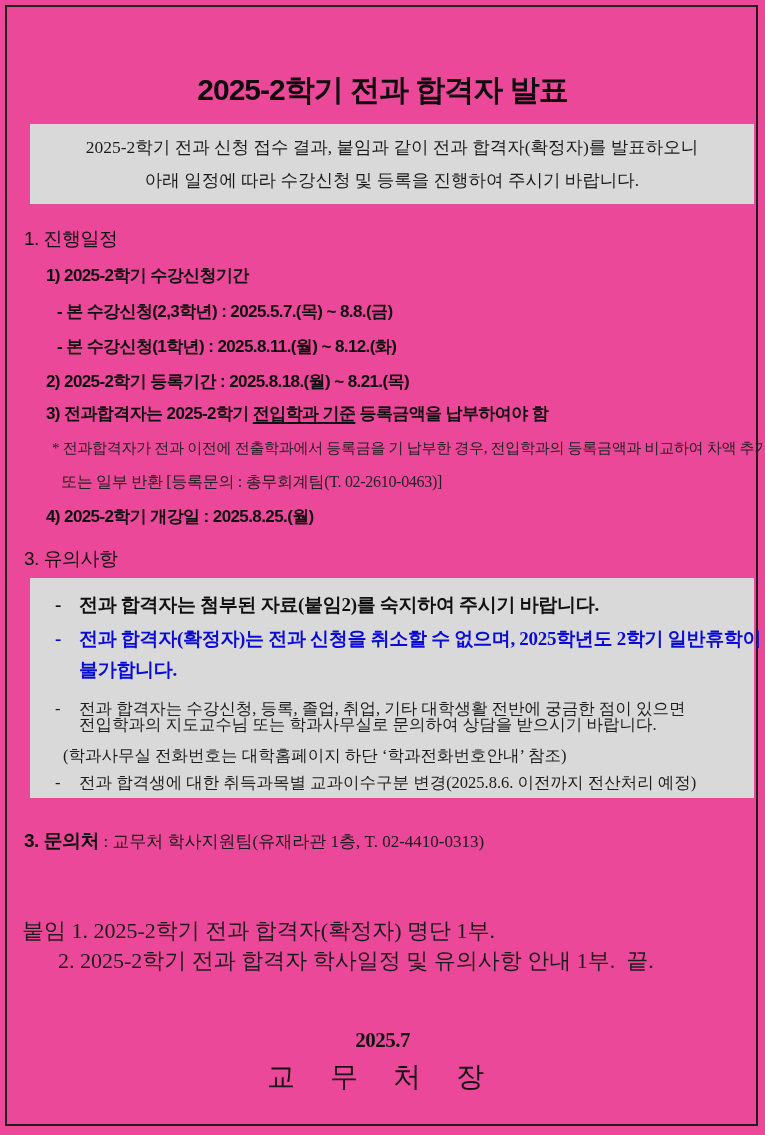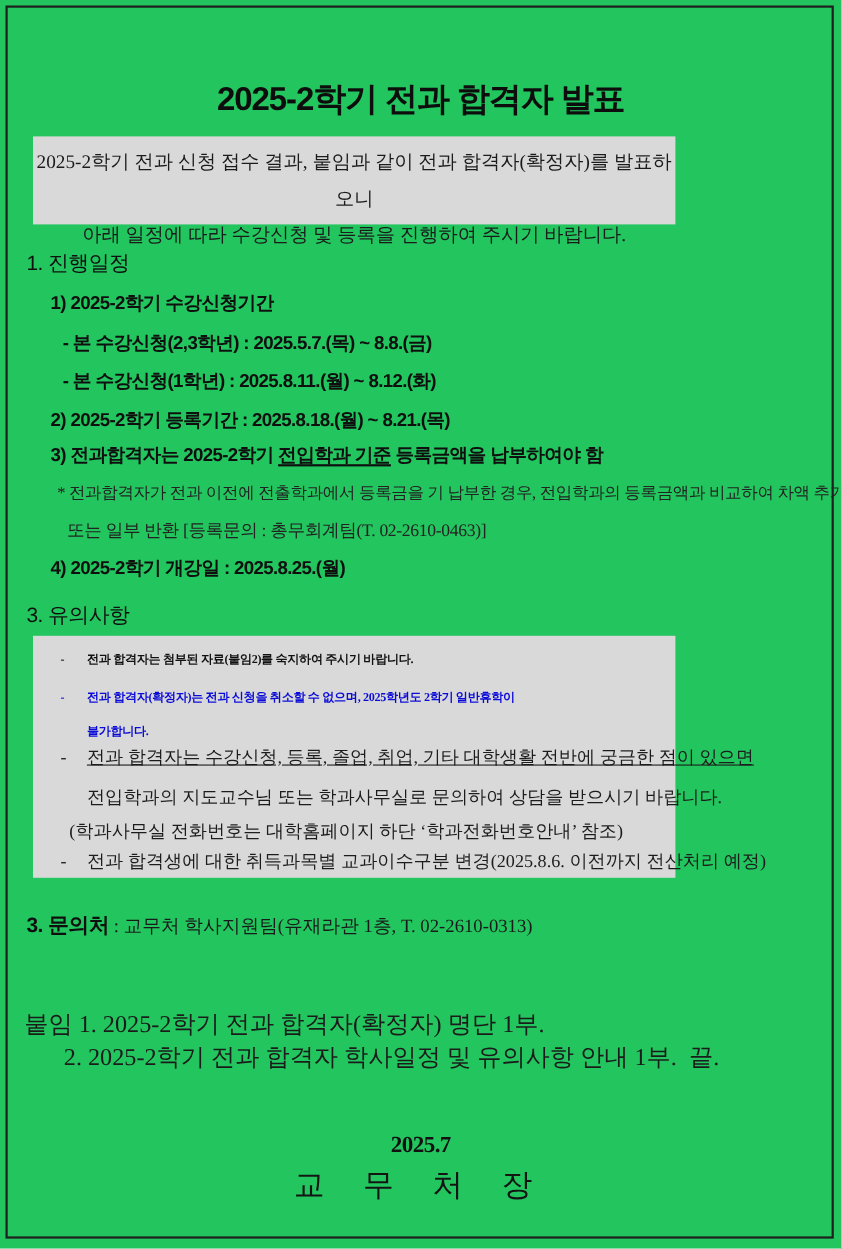--- a/index.html
+++ b/index.html
@@ -3,21 +3,21 @@
 <meta charset="utf-8">
 <style>
   :root{
     --highlight-blue:#0b0bd8;
     --box-gray:#d9d9d9;
   }
   html,body{margin:0;padding:0;background:#e8e8e8;}
   .page{
     position:relative;
     width:765px;height:1135px;
-    background:#22c55e;
+    background:#ec4899;
     margin:0 auto;
     overflow:hidden;
     font-family:"Liberation Serif", serif;
     color:#1a1a1a;
   }
   .frame{
     position:absolute;
     left:5px;top:5px;right:7px;bottom:9px;
     border:2px solid #1f1f1f;
     pointer-events:none;
@@ -26,21 +26,21 @@
   .doc-title{
     left:0;right:0;top:50px;
     text-align:center;
     font-family:"Liberation Sans", sans-serif;
     font-weight:900;
     font-size:30px;
     letter-spacing:-1px;
     color:#0d0d0d;
   }
   .gray-box{
-    left:30px;width:584px;
+    left:30px;width:724px;
     background:var(--box-gray);
   }
   .intro-box{top:124px;height:80px;}
   .intro-line{
     text-align:center;
     font-size:17.5px;
     line-height:33px;
     color:#1b1b1b;
   }
   .intro-wrap{padding-top:7px;}
@@ -68,21 +68,21 @@
   }
   .notes-box{top:578px;height:220px;}
   .nline{
     position:absolute;
     white-space:nowrap;
     font-size:16.5px;
     color:#1c1c1c;
   }
   .nbold{
     font-weight:700;
-    font-size:11px;
+    font-size:19px;
     letter-spacing:-0.3px;
     color:#111;
   }
   .nblue{ color:var(--highlight-blue); }
   .dash{display:inline-block;width:24px;}
   .contact-line{white-space:nowrap;font-size:17px;}
   .contact-head{
     font-family:"Liberation Sans", sans-serif;
     font-weight:800;
     font-size:19px;
@@ -144,34 +144,34 @@
   <div class="abs sec-heading" style="left:24px;top:546px;">3. 유의사항</div>
 
   <div class="abs gray-box notes-box">
     <div class="nline nbold" style="left:25px;top:14px;">
       <span class="dash">-</span><span>전과 합격자는 첨부된 자료(붙임2)를 숙지하여 주시기 바랍니다.</span>
     </div>
     <div class="nline nbold nblue" style="left:25px;top:48px;">
       <span class="dash">-</span><span>전과 합격자(확정자)는 전과 신청을 취소할 수 없으며, 2025학년도 2학기 일반휴학이</span>
     </div>
     <div class="nline nbold nblue" style="left:49px;top:79px;">불가합니다.</div>
-    <div class="nline" style="left:25px;top:100px;text-decoration:underline;">
+    <div class="nline" style="left:25px;top:120px;">
       <span class="dash">-</span><span>전과 합격자는 수강신청, 등록, 졸업, 취업, 기타 대학생활 전반에 궁금한 점이 있으면</span>
     </div>
     <div class="nline" style="left:49px;top:136px;">전입학과의 지도교수님 또는 학과사무실로 문의하여 상담을 받으시기 바랍니다.</div>
     <div class="nline" style="left:33px;top:167px;">(학과사무실 전화번호는 대학홈페이지 하단 ‘학과전화번호안내’ 참조)</div>
     <div class="nline" style="left:25px;top:194px;">
       <span class="dash">-</span><span>전과 합격생에 대한 취득과목별 교과이수구분 변경(2025.8.6. 이전까지 전산처리 예정)</span>
     </div>
   </div>
 
   <div class="abs contact-line" style="left:24px;top:828px;">
     <span class="contact-head">3. 문의처</span>
     <span>:</span>
-    <span>교무처 학사지원팀(유재라관 1층, T. 02-2610-0313)</span>
+    <span>교무처 학사지원팀(유재라관 1층, T. 02-4410-0313)</span>
   </div>
 
   <div class="abs attach" style="left:22px;top:916px;">붙임 1. 2025-2학기 전과 합격자(확정자) 명단 1부.</div>
   <div class="abs attach" style="left:58px;top:946px;">2. 2025-2학기 전과 합격자 학사일정 및 유의사항 안내 1부.  끝.</div>
 
   <div class="abs footer-date">2025.7</div>
   <div class="abs footer-signer">교 무 처 장</div>
 </div>
 
 </body></html>

